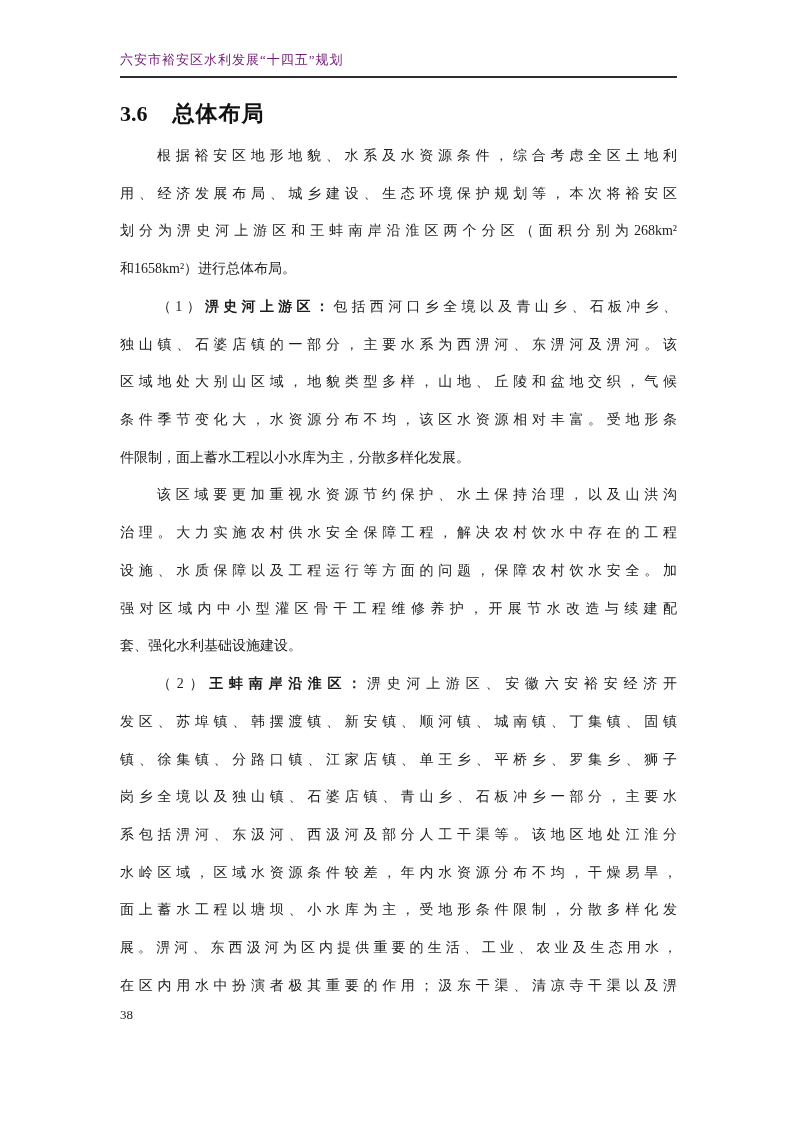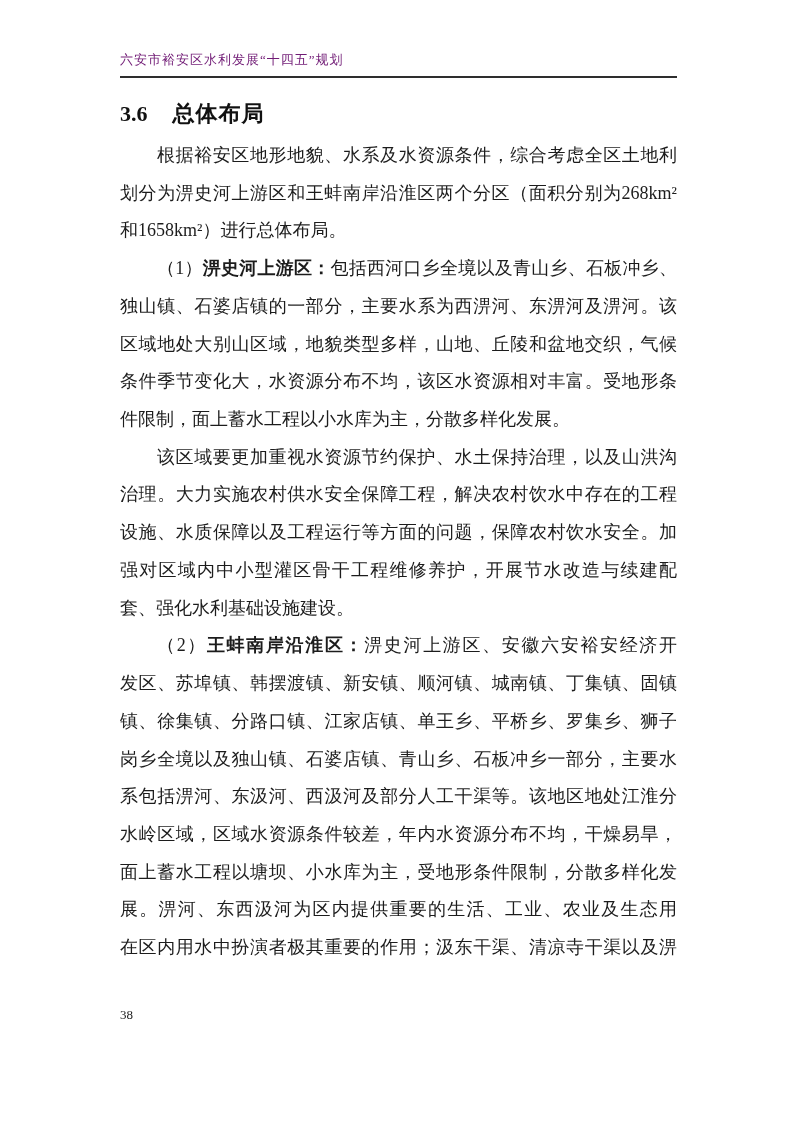--- a/index.html
+++ b/index.html
@@ -48,21 +48,21 @@
   }
   .section-heading .num {
     margin-right: 25px;
     letter-spacing: 0;
   }
   .body-text {
     position: absolute;
     top: 137px;
     left: 120px;
     width: 557px;
-    font-size: 18px;
+    font-size: 14px;
     color: #1c1c1c;
   }
   .line {
     height: 37.72px;
     line-height: 37.72px;
     text-align: justify;
     text-align-last: justify;
     text-justify: inter-character;
     overflow: hidden;
   }
@@ -94,20 +94,21 @@
 
   <div class="header-rule"></div>
 
   <h2 class="section-heading">
     <span class="num">3.6</span><span>总体布局</span>
   </h2>
 
   <div class="body-text">
       <div>
         <div class="line indent"><span>根据裕安区地形地貌、水系及水资源条件，综合考虑全区土地利</span></div>
+        <div class="line"><span>用、经济发展布局、城乡建设、生态环境保护规划等，本次将裕安区</span></div>
         <div class="line"><span>划分为淠史河上游区和王蚌南岸沿淮区两个分区（面积分别为268km²</span></div>
         <div class="line end"><span>和1658km²）进行总体布局。</span></div>
       </div>
       <div>
         <div class="line indent"><span>（1）</span><span class="bold">淠史河上游区：</span><span>包括西河口乡全境以及青山乡、石板冲乡、</span></div>
         <div class="line"><span>独山镇、石婆店镇的一部分，主要水系为西淠河、东淠河及淠河。该</span></div>
         <div class="line"><span>区域地处大别山区域，地貌类型多样，山地、丘陵和盆地交织，气候</span></div>
         <div class="line"><span>条件季节变化大，水资源分布不均，该区水资源相对丰富。受地形条</span></div>
         <div class="line end"><span>件限制，面上蓄水工程以小水库为主，分散多样化发展。</span></div>
       </div>

